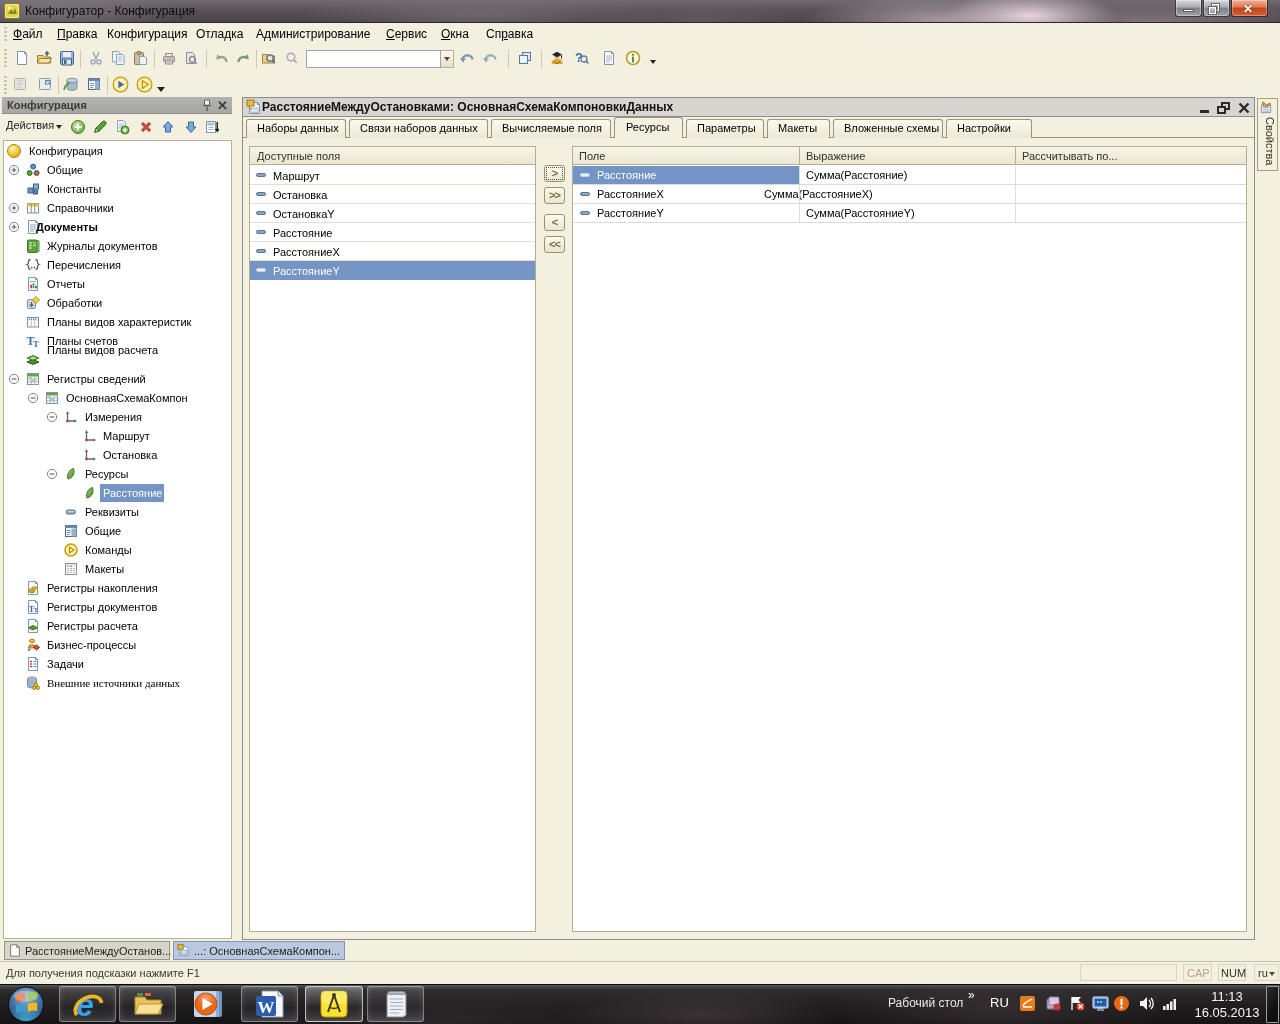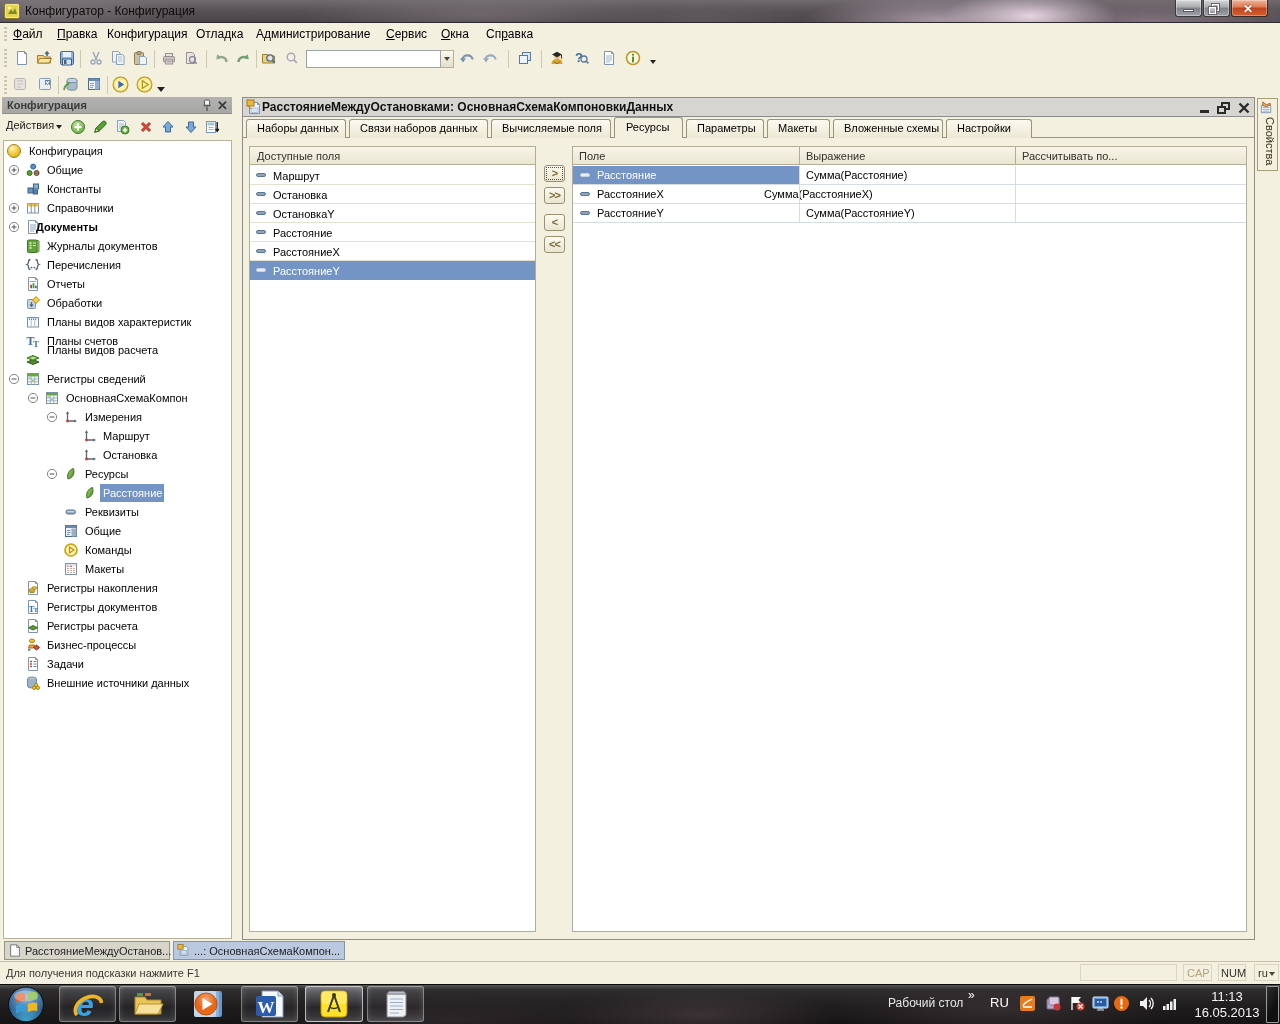--- a/index.html
+++ b/index.html
@@ -452,21 +452,21 @@
     <path d="M8.5 5.5 h3 M8.5 8 h3 M8.5 10.5 h3" stroke="#6a86a0"></path>
   </svg>
 <div class="a t" style="left:47px;top:658px;">Задачи</div>
 <svg class="a" style="left:25px;top:675px" width="16" height="16" viewBox="0 0 16 16">
     <ellipse cx="7" cy="4" rx="4.5" ry="2" fill="#b8c6d4" stroke="#7a8a9a"></ellipse>
     <path d="M2.5 4 v7 a4.5 2 0 0 0 9 0 v-7" fill="#9ab4cc" stroke="#7a8a9a"></path>
     <circle cx="11" cy="10" r="1.7" fill="#f2c33c" stroke="#a8820a"></circle>
     <circle cx="9.2" cy="12.8" r="1.7" fill="#f2c33c" stroke="#a8820a"></circle>
     <circle cx="12.8" cy="12.8" r="1.7" fill="#f2c33c" stroke="#a8820a"></circle>
   </svg>
-<div class="a t" style="left:47px;top:677px;">Внешние источники данных</div>
+<div class="a t" style="left:47px;top:677px;font-family:Liberation Serif, serif;">Внешние источники данных</div>
 <div class="a" style="left:242px;top:97px;width:1013px;height:843px;border:1px solid #8c8c8a;background:#f3f0e0;"></div>
 <div class="a" style="left:243px;top:98px;width:1011px;height:19px;background:#d6d5d1;"></div>
 <svg class="a" style="left:246px;top:99px" width="16" height="16" viewBox="0 0 16 16">
     <path d="M3.5 3.5 h8 l2 2 v9 h-10 z" fill="#eef3fa" stroke="#7d95ad"></path>
     <path d="M11.5 3.5 v2 h2" fill="none" stroke="#7d95ad"></path>
     <rect x="5" y="9" width="7" height="4.5" fill="#d8e6f4" stroke="#9ab2c8" stroke-width=".7"></rect>
     <rect x="1" y="1" width="7" height="6" fill="#e8b83c" stroke="#a8781a"></rect>
     <path d="M2.5 7 l2 3 1-1" stroke="#a8781a" fill="none"></path>
   </svg>
 <div class="a" style="left:262px;top:100px;font-size:12px;font-weight:bold;color:#111;">РасстояниеМеждуОстановками: ОсновнаяСхемаКомпоновкиДанных</div>

